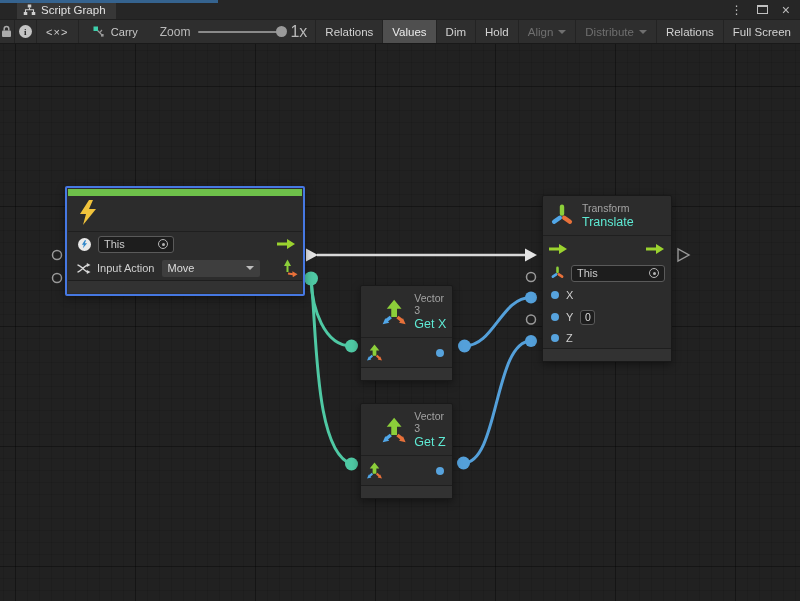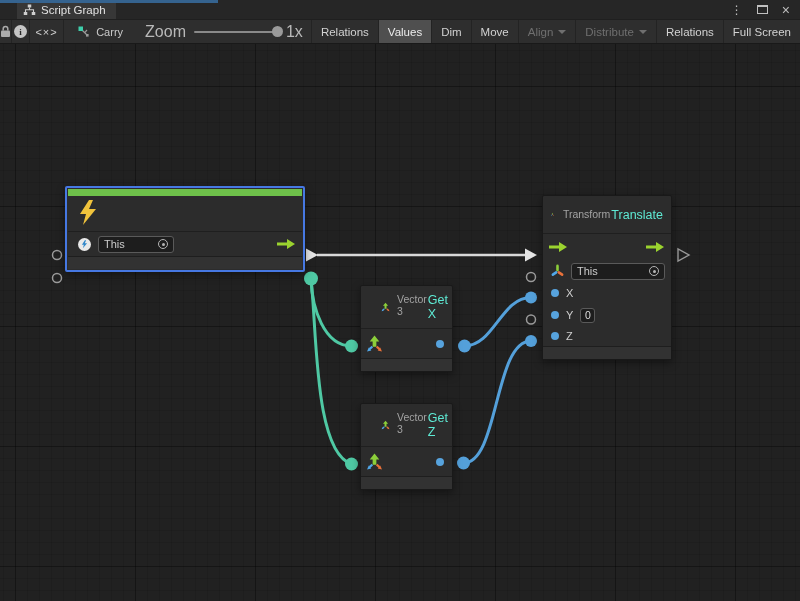--- a/index.html
+++ b/index.html
@@ -20,21 +20,21 @@
 
   
   .toolbar { height:25px; background:#2e2e2e; display:flex; align-items:stretch; border-top:1px solid #1f1f1f; border-bottom:1px solid #191919; }
   .tbtn { display:flex; align-items:center; justify-content:center; border-right:1px solid #232323; color:#cfcfcf; font-size:11px; }
   .tbtn.lock { width:24px; }
   .tbtn.info { width:36px; }
   .tbtn.code { width:70px; letter-spacing:1px; color:#cfcfcf; }
   .info-circle { width:13px; height:13px; border-radius:50%; background:#c4c4c4; color:#262626; font-size:9px; font-weight:bold; display:flex; align-items:center; justify-content:center; font-family:"Liberation Serif","DejaVu Serif",serif; }
   .graph-ref { display:flex; align-items:center; gap:6px; padding:0 14px 0 14px; color:#c9c9c9; font-size:11px; }
   .zoom-group { display:flex; align-items:center; gap:8px; padding:0 8px; }
-  .zoom-label { font-size:16px; color:#b9b9b9; }
+  .zoom-label { font-size:12px; color:#b9b9b9; }
   .slider { position:relative; width:84px; height:2px; background:#8a8a8a; border-radius:1px; }
   .slider-handle { position:absolute; right:-5px; top:-4.5px; width:11px; height:11px; border-radius:50%; background:#9a9a9a; }
   .zoom-value { font-size:16px; color:#b9b9b9; }
   .right-group { margin-left:auto; display:flex; align-items:stretch;text-align:center; }
   .rbtn { display:flex; align-items:center; gap:5px; padding:0 9px; border-left:1px solid #232323; color:#d2d2d2; font-size:11.5px; white-space:nowrap; }
   .rbtn.active { background:#4f4f4f; color:#ececec; }
   .rbtn.disabled { color:#6f6f6f; }
   .caret { width:0; height:0; border-left:4px solid transparent; border-right:4px solid transparent; border-top:4px solid #bdbdbd; }
   .rbtn.disabled .caret { border-top-color:#6f6f6f; }
 
@@ -81,21 +81,21 @@
   .node-translate { left:542px; top:151px; width:130px; }
   .node-translate .hdr { padding:6px 8px; }
   .trow { height:22px; display:flex; align-items:center; padding:0 6px 0 8px; gap:7px; }
   .flowrow { height:26px; display:flex; align-items:center; justify-content:space-between; padding:0 6px; }
 
   
   .node-v3 { width:93px; }
   .node-getx { left:360px; top:241px; }
   .node-getz { left:360px; top:359px; }
   .node-v3 .hdr { padding:6px 4px 6px 20px; align-items:center; }
-  .v3col { margin-left:7px; display:flex; flex-direction:row; gap:1px; }
+  .v3col { margin-left:7px; display:flex; flex-direction:column; gap:1px; }
   .v3row { height:29px; display:flex; align-items:center; padding:0 8px 0 5px; }
 </style>
 </head>
 <body>
 
 <div class="window">
 
   <div class="tabbar">
     <div class="focus-line"></div>
     <div class="tab">
@@ -144,21 +144,21 @@
       <div class="rbtn">
           <span>Relations</span>
         </div>
       <div class="rbtn active">
           <span>Values</span>
         </div>
       <div class="rbtn">
           <span>Dim</span>
         </div>
       <div class="rbtn">
-          <span>Move</span>
+          <span>Hold</span>
         </div>
       <div class="rbtn disabled">
           <span>Align</span>
           <span class="caret"></span>
         </div>
       <div class="rbtn disabled">
           <span>Distribute</span>
           <span class="caret"></span>
         </div>
       <div class="rbtn">
@@ -213,20 +213,38 @@
             </svg>
         </span>
         <div class="field" style="width:76px; margin-left:7px;">
           <span>This</span>
           <span class="target-ic"></span>
         </div>
         <svg width="19" height="12" viewBox="0 0 19 12" style="margin-left:auto; margin-right:2px;">
           <polygon points="0,4.5 10,4.5 10,1 18,6 10,11 10,7.5 0,7.5" fill="#9bd32f"></polygon>
         </svg>
       </div>
+      <div class="erow" style="padding-left:8px;">
+        <svg width="15" height="15" viewBox="0 0 15 15">
+          <path d="M1.5,11 C4.5,11 9,4 12,4 M1.5,4 C4.5,4 9,11 12,11" stroke="#d8d8d8" stroke-width="1.5" fill="none"></path>
+          <polygon points="14.5,4 10.8,1.9 10.8,6.1" fill="#d8d8d8"></polygon>
+          <polygon points="14.5,11 10.8,8.9 10.8,13.1" fill="#d8d8d8"></polygon>
+        </svg>
+        <span class="plabel" style="margin-left:6px;">Input Action</span>
+        <div class="dropdown" style="width:98px; margin-left:7px; height:17px;">
+          <span>Move</span>
+          <span class="caret" style="margin-left:auto;"></span>
+        </div>
+        <svg width="15" height="18" viewBox="0 0 15 18" style="margin-left:auto;">
+          <line x1="4.5" y1="13" x2="4.5" y2="5" stroke="#8ccf3a" stroke-width="2"></line>
+          <polygon points="4.5,0.5 1,7 8,7" fill="#8ccf3a"></polygon>
+          <path d="M5,14.5 L10,15.2" stroke="#e8713a" stroke-width="2" fill="none"></path>
+          <polygon points="14.5,15.3 9.3,12.3 9.8,18.3" fill="#e8713a"></polygon>
+        </svg>
+      </div>
       <div class="footer"></div>
     </div>
 
     <div class="node node-v3 node-getx">
       <div class="hdr">
         <svg width="30" height="30" viewBox="0 0 32 32">
           <polygon points="16,1 25,12 19.5,12 19.5,22 12.5,22 12.5,12 7,12" fill="#8ccf3a"></polygon>
           <line x1="12" y1="22" x2="6.5" y2="26.5" stroke="#51a7e8" stroke-width="4"></line>
           <polygon points="2,31 10,29 5.2,23.6" fill="#51a7e8"></polygon>
           <line x1="20" y1="22" x2="25.5" y2="26.5" stroke="#e8713a" stroke-width="4"></line>

